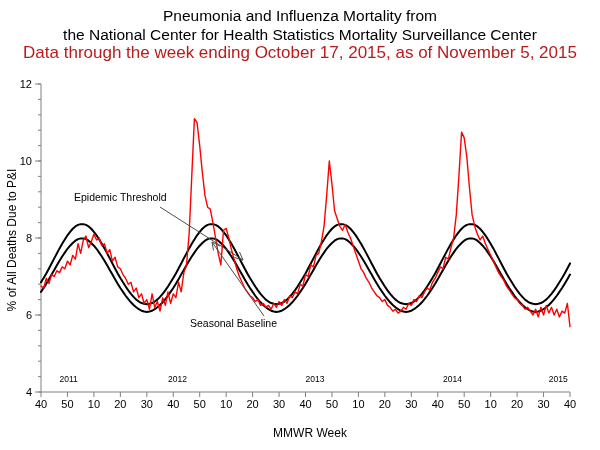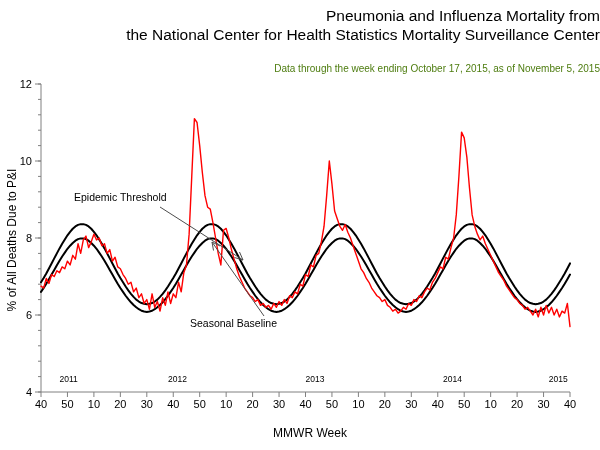--- a/index.html
+++ b/index.html
@@ -17,33 +17,33 @@
   }
   #chart-root {
     position: absolute;
     inset: 0;
   }
   .title-block {
     position: absolute;
     left: 0;
     top: 6px;
     width: 600px;
-    text-align: right;
+    text-align: center;
   }
   .title-line {
     font-size: 15.5px;
     line-height: 19px;
     color: #000;
     white-space: nowrap;
   }
   .subtitle-line {
-    font-size: 10px;
+    font-size: 17px;
     line-height: 17px;
-    margin-top: 16px;
-    color: #4d7c0f;
+    margin-top: 0;
+    color: #b91c1c;
     white-space: nowrap;
   }
   svg.plot {
     position: absolute;
     left: 0;
     top: 0;
     width: 600px;
     height: 450px;
   }
   .axis-line {

